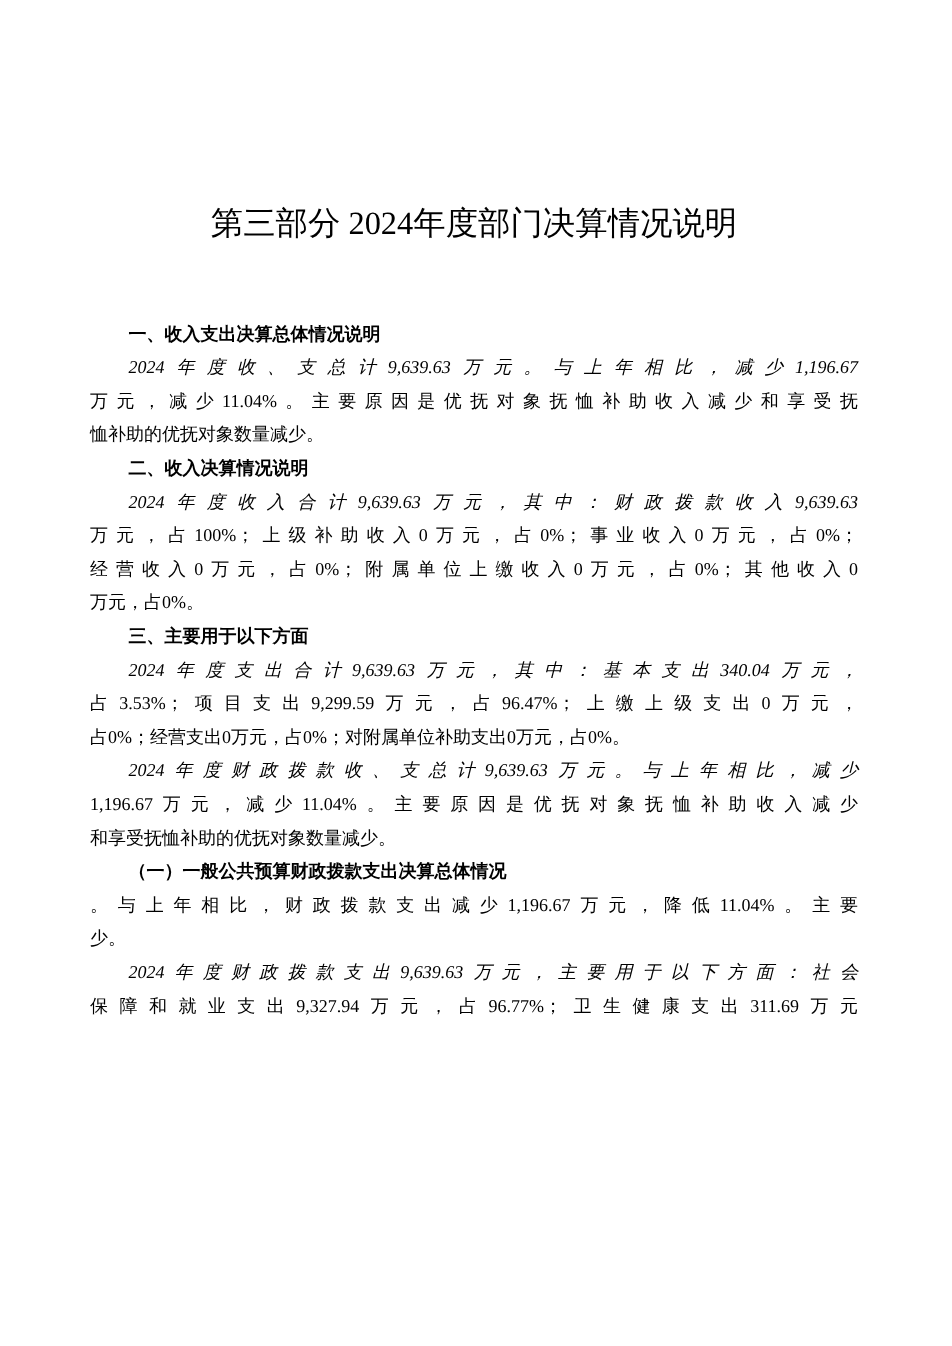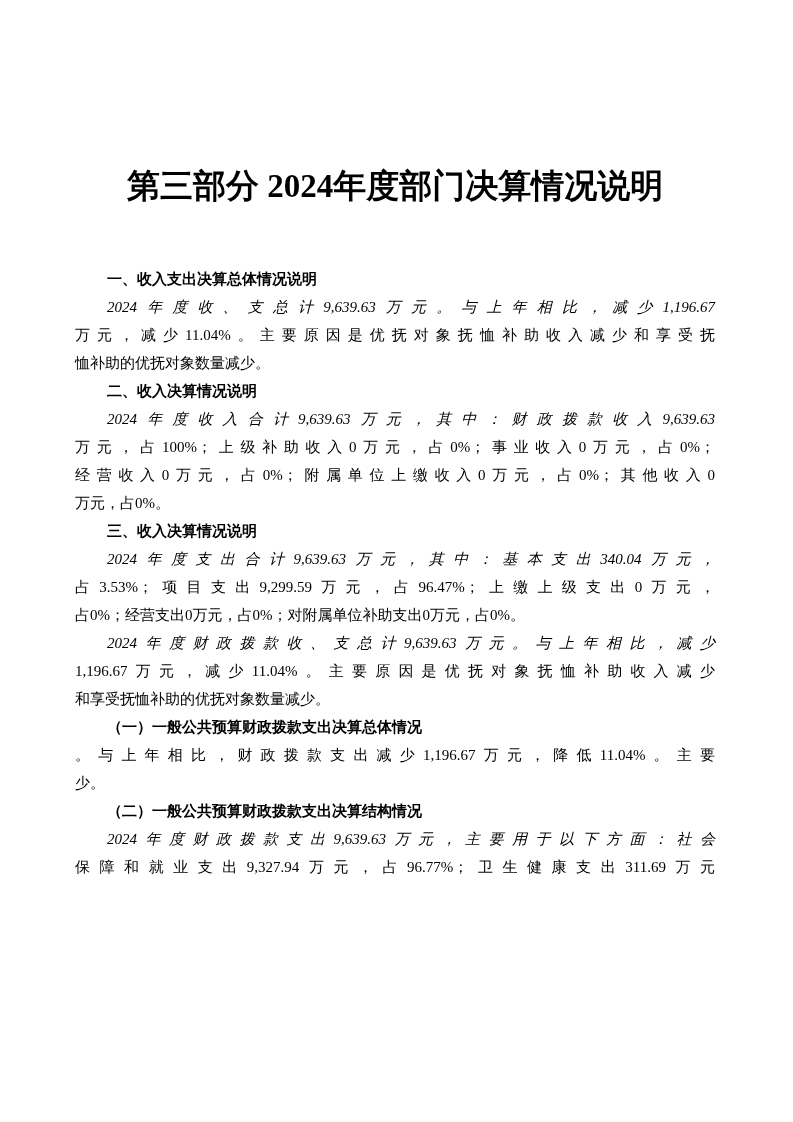--- a/index.html
+++ b/index.html
@@ -15,23 +15,23 @@
     font-family: "Liberation Serif", "DejaVu Serif", serif;
   }
   .page {
     box-sizing: border-box;
     width: 793px;
     height: 1122px;
     padding: 164px 78px 0 75px;
   }
   .doc-title {
     margin: 0 0 57px 0;
-    font-size: 33px;
+    font-size: 27px;
     line-height: 44px;
-    font-weight: 700;
+    font-weight: 400;
     text-align: center;
     white-space: nowrap;
   }
   .doc-content {
     font-size: 15px;
     line-height: 28px;
   }
   .heading {
     font-weight: 700;
     padding-left: 32px;
@@ -56,27 +56,26 @@
   <div class="doc-content" id="doc-content">
       <div class="heading">一、收入支出决算总体情况说明</div>
       <div class="pline first">2024年度收、支总计9,639.63万元。与上年相比，减少1,196.67</div>
       <div class="pline">万元，减少11.04%。主要原因是优抚对象抚恤补助收入减少和享受抚</div>
       <div class="pline last">恤补助的优抚对象数量减少。</div>
       <div class="heading">二、收入决算情况说明</div>
       <div class="pline first">2024年度收入合计9,639.63万元，其中：财政拨款收入9,639.63</div>
       <div class="pline">万元，占100%；上级补助收入0万元，占0%；事业收入0万元，占0%；</div>
       <div class="pline">经营收入0万元，占0%；附属单位上缴收入0万元，占0%；其他收入0</div>
       <div class="pline last">万元，占0%。</div>
-      <div class="heading">三、收入决算情况说明</div>
+      <div class="heading">三、主要用于以下方面</div>
       <div class="pline first">2024年度支出合计9,639.63万元，其中：基本支出340.04万元，</div>
       <div class="pline">占3.53%；项目支出9,299.59万元，占96.47%；上缴上级支出0万元，</div>
       <div class="pline last">占0%；经营支出0万元，占0%；对附属单位补助支出0万元，占0%。</div>
       <div class="pline first">2024年度财政拨款收、支总计9,639.63万元。与上年相比，减少</div>
       <div class="pline">1,196.67万元，减少11.04%。主要原因是优抚对象抚恤补助收入减少</div>
       <div class="pline last">和享受抚恤补助的优抚对象数量减少。</div>
       <div class="heading">（一）一般公共预算财政拨款支出决算总体情况</div>
       <div class="pline">。与上年相比，财政拨款支出减少1,196.67万元，降低11.04%。主要</div>
       <div class="pline last">少。</div>
-      <div class="heading">（二）一般公共预算财政拨款支出决算结构情况</div>
       <div class="pline first">2024年度财政拨款支出9,639.63万元，主要用于以下方面：社会</div>
       <div class="pline">保障和就业支出9,327.94万元，占96.77%；卫生健康支出311.69万元</div>
     </div>
 </div>
 
 </body></html>

